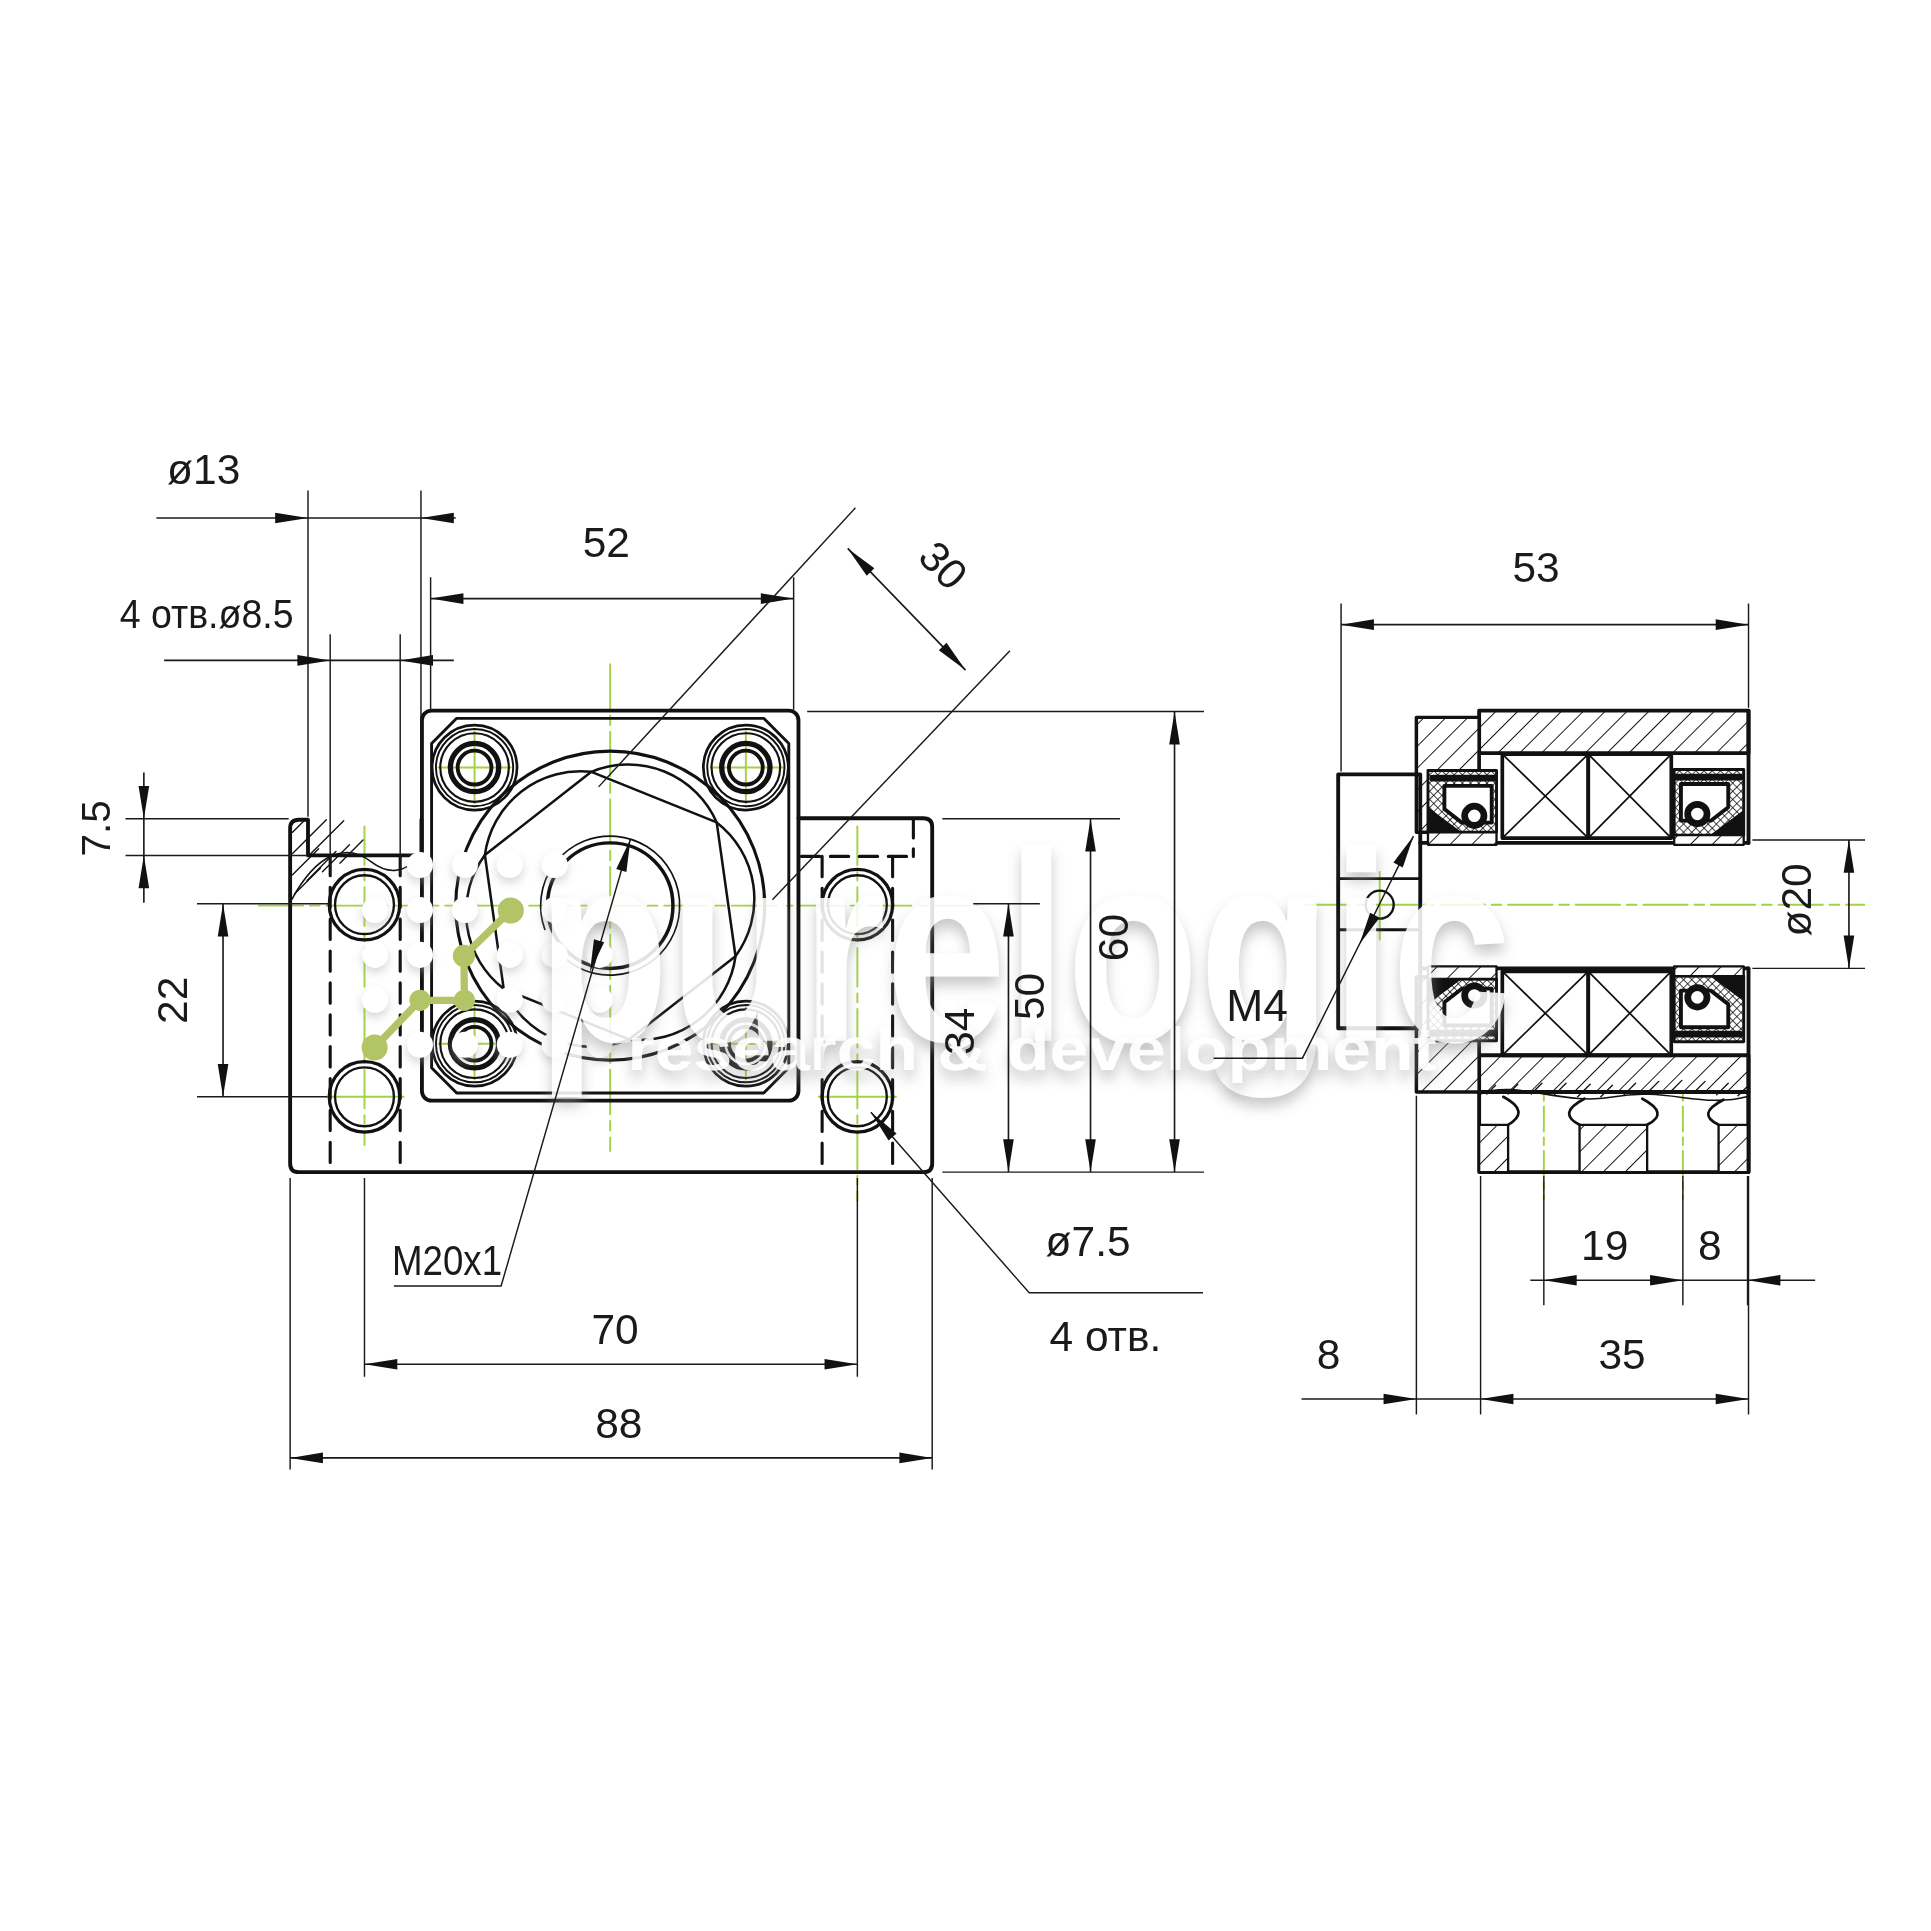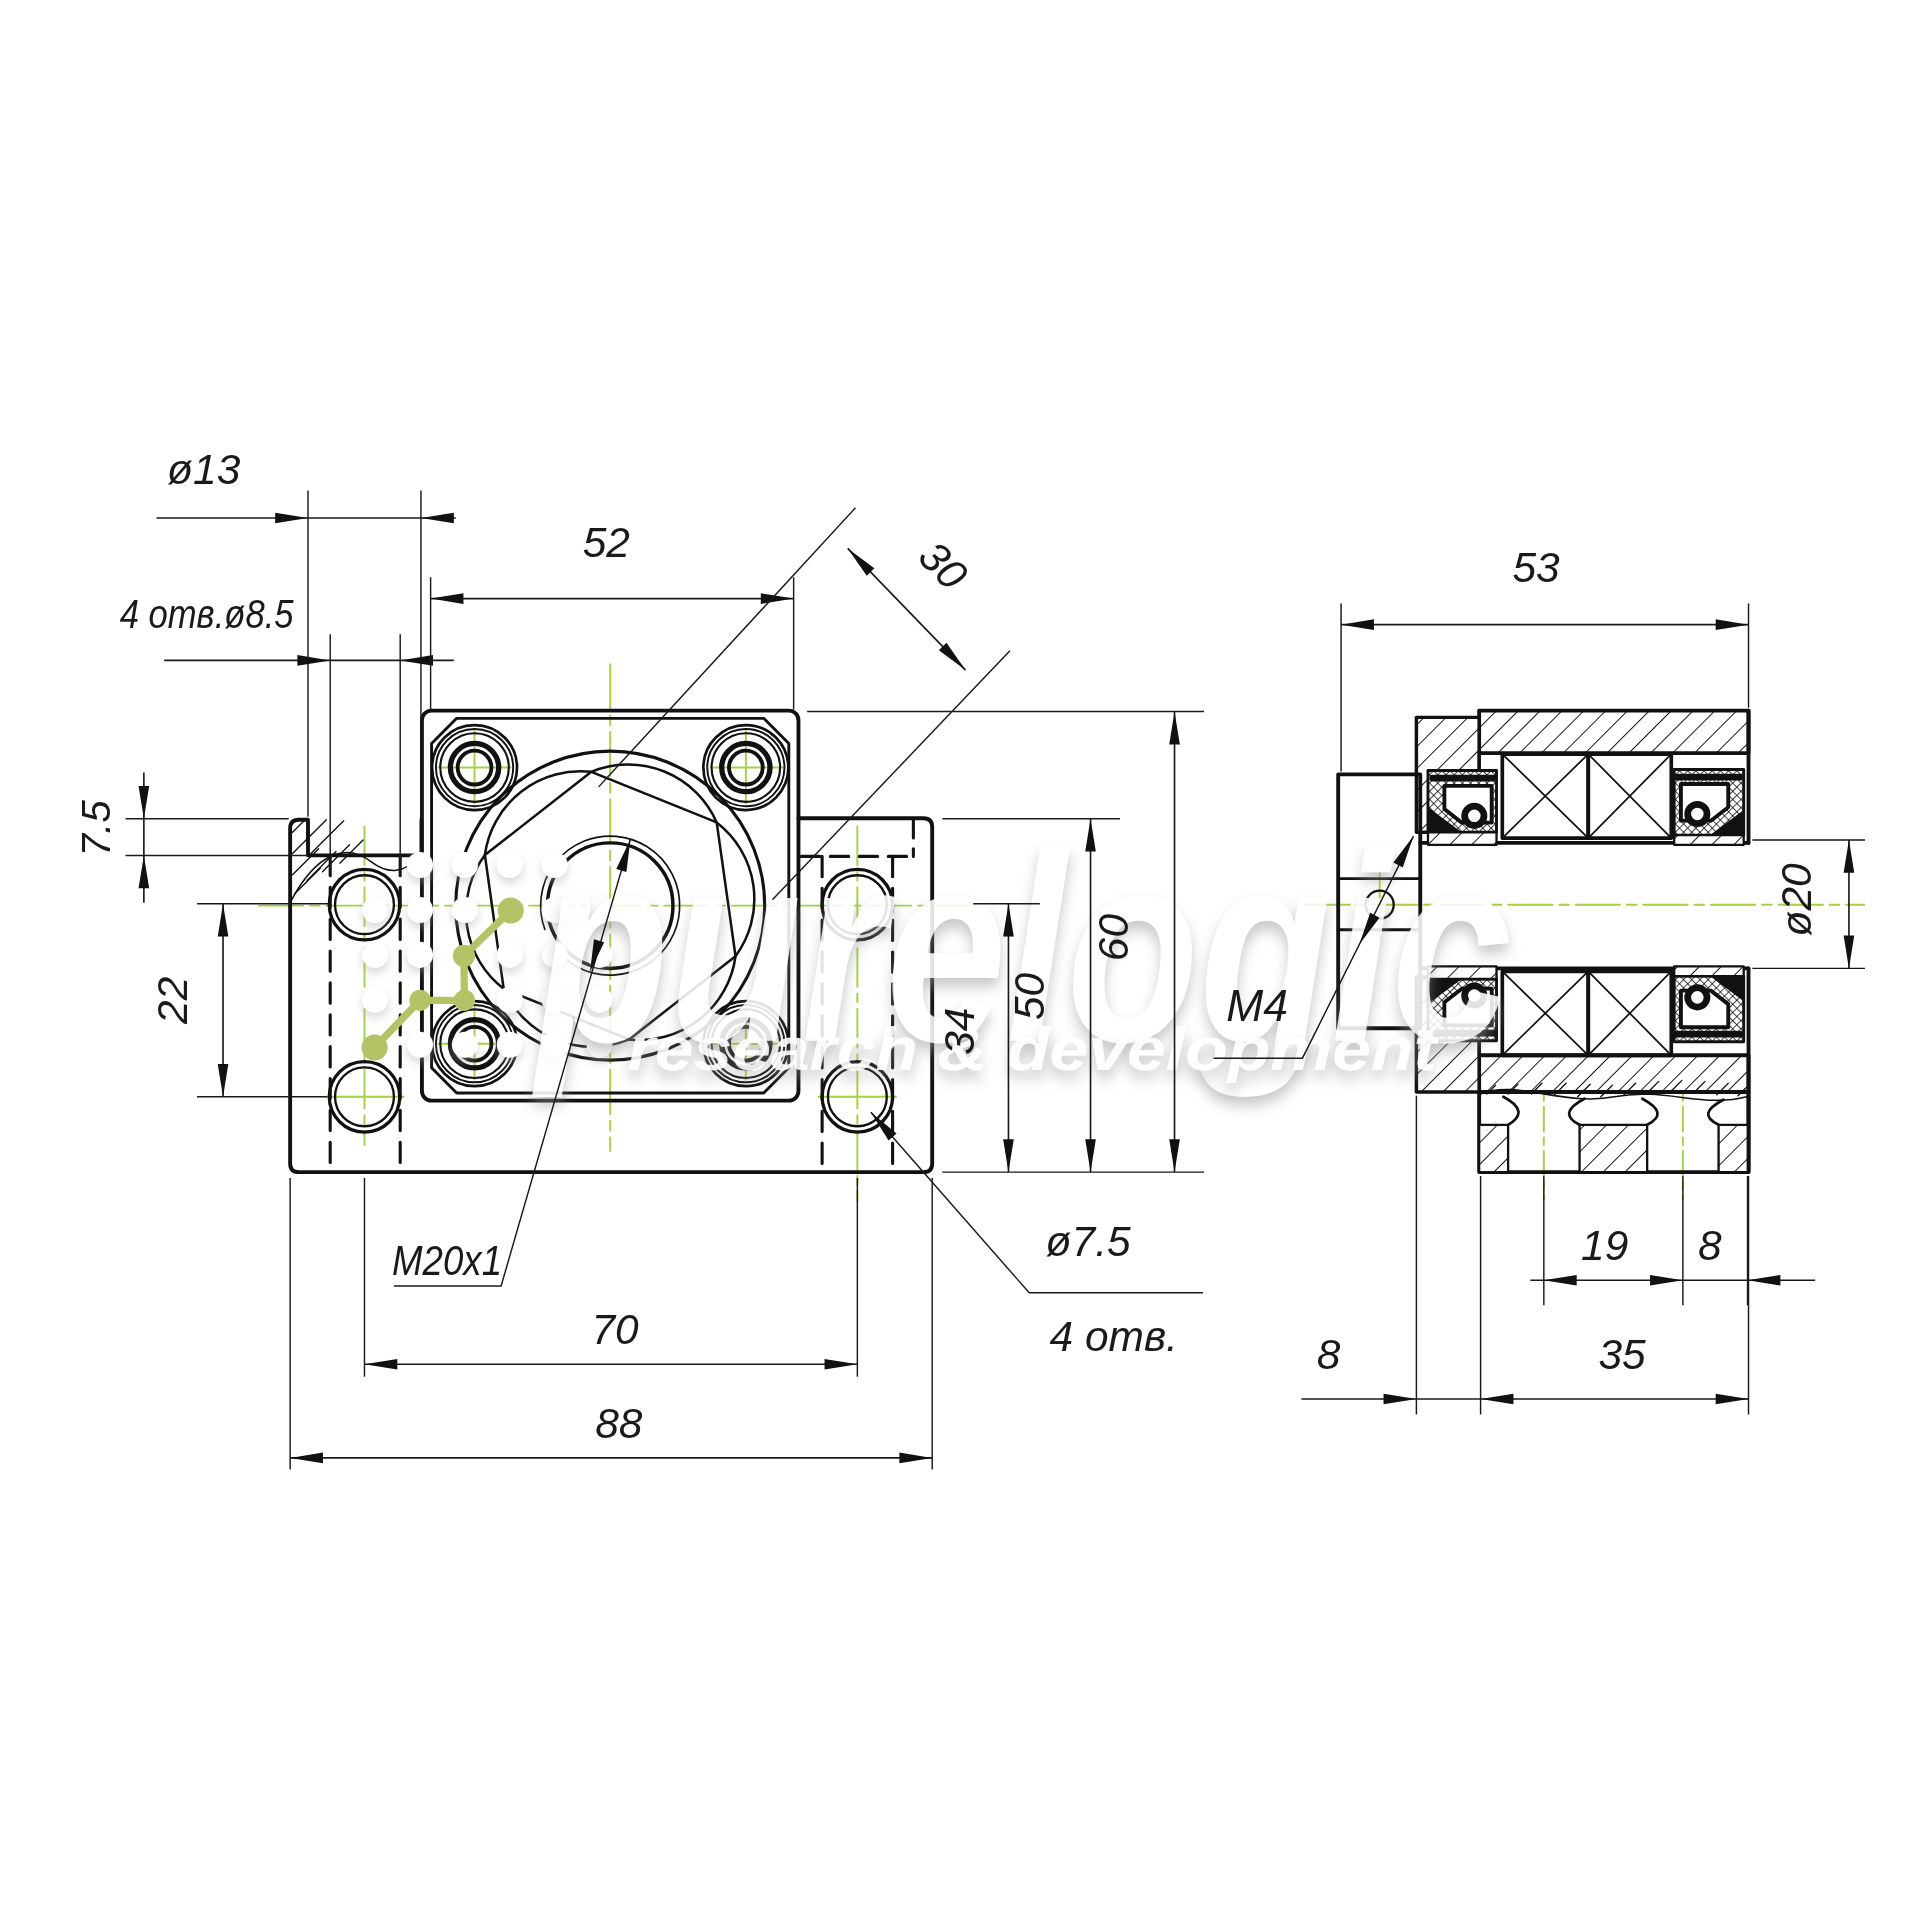--- a/index.html
+++ b/index.html
@@ -1,16 +1,16 @@
 <!DOCTYPE html>
 <html><head>
 <meta charset="utf-8">
 <style>
 html,body{margin:0;padding:0;background:#ffffff;}
-#page{width:1865px;height:1931px;position:relative;background:#c2410c;overflow:hidden;font-style:italic;}
+#page{width:1865px;height:1931px;position:relative;background:#c2410c;overflow:hidden;}
 text{font-family:"Liberation Sans",sans-serif;fill:#1a1a1a;}
 .wm{font-family:"Liberation Sans",sans-serif;font-weight:bold;fill:#ffffff;}
 </style>
 </head>
 <body>
 <div id="page">
 <svg width="1931" height="1931" viewBox="0 0 2000 2000">
 <defs>
 <pattern id="hatch" width="16" height="16" patternUnits="userSpaceOnUse" patternTransform="rotate(45)">
   <rect width="16" height="16" fill="white"></rect>

